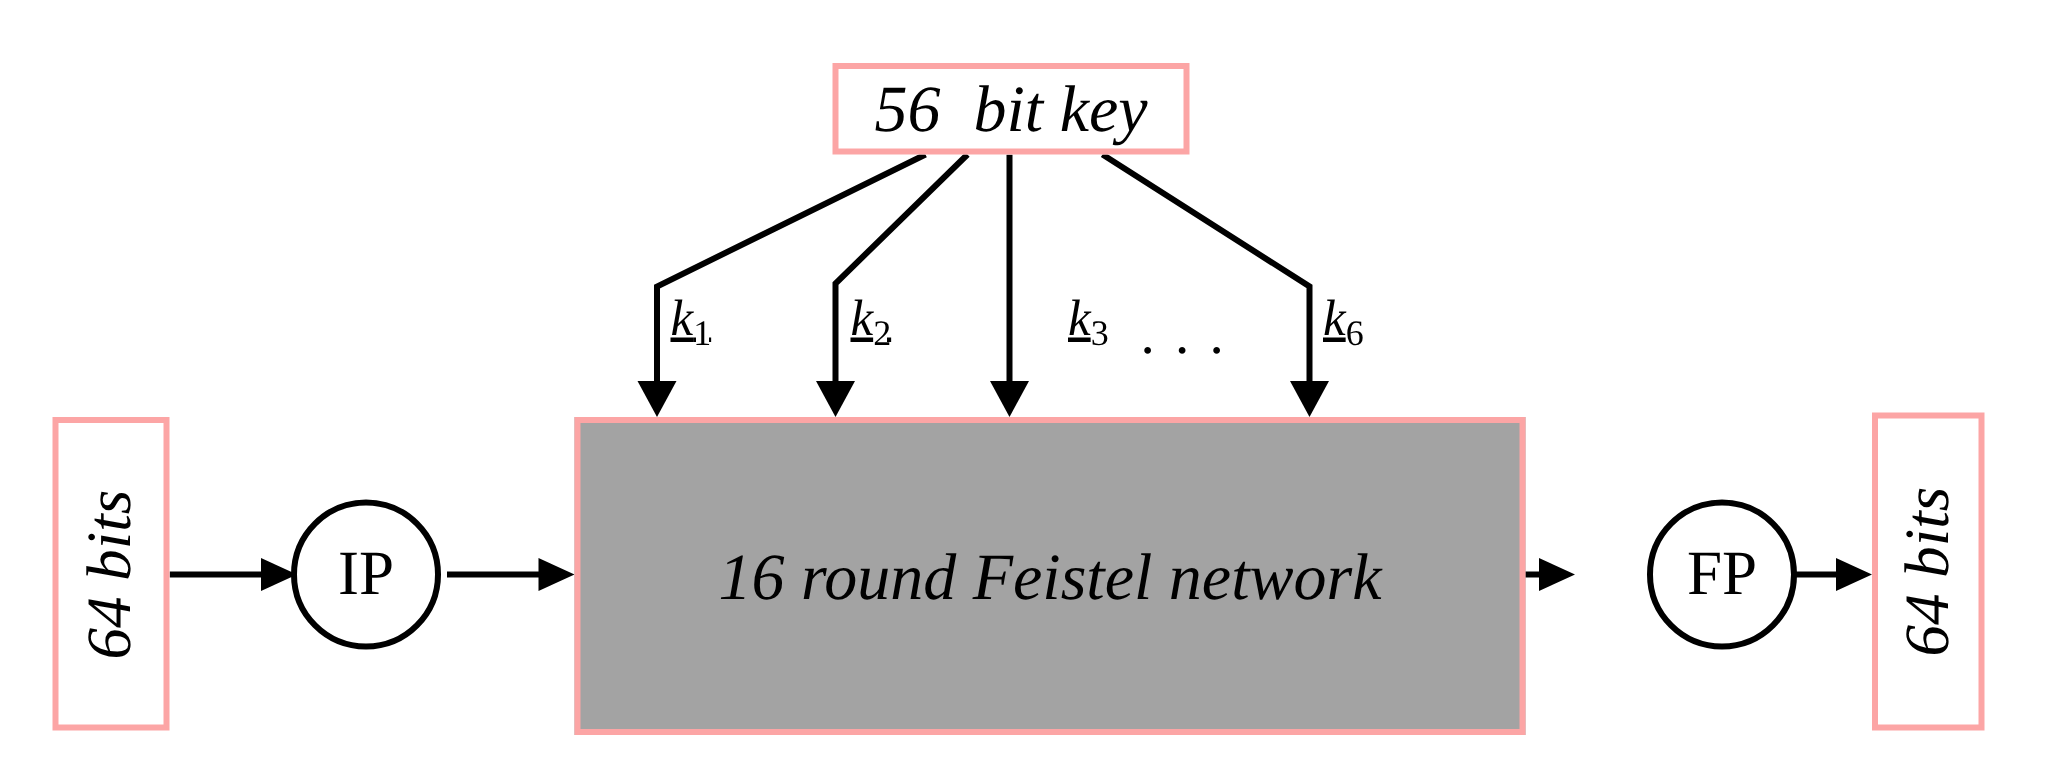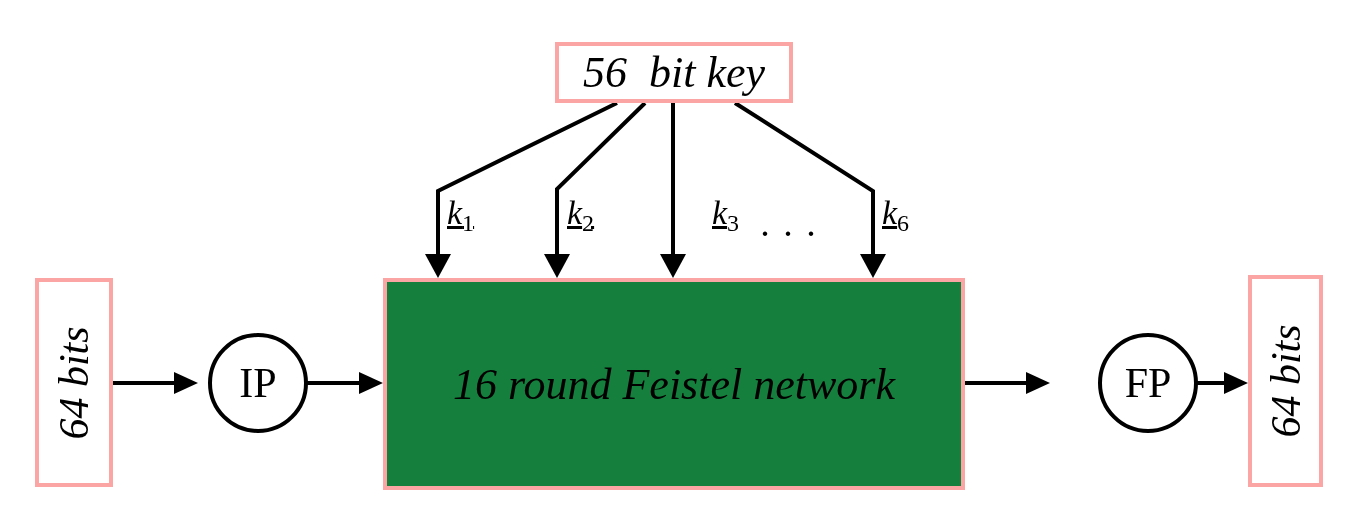--- a/index.html
+++ b/index.html
@@ -43,37 +43,37 @@
   }
   .bits-box .rot {
     transform: rotate(-90deg);
     white-space: nowrap;
     font-size: 42px;
   }
   #input-box  { left: 35px;   top: 278px; height: 209px; }
   #output-box { left: 1248px; top: 275px; height: 212px; width: 75px; }
   .feistel-box {
     left: 383px; top: 278px;
-    width: 582px; height: 212px;
-    background: #15803d;
+    width: 634px; height: 212px;
+    background: #a3a3a3;
     font-size: 44px;
   }
   .circle-node {
     position: absolute;
     box-sizing: border-box;
     width: 100px; height: 100px;
     border: 4px solid #000000;
     border-radius: 50%;
     background: #ffffff;
     display: flex;
     align-items: center;
     justify-content: center;
     font-size: 42px;
   }
-  #ip-node { left: 208px; top: 333px; }
+  #ip-node { left: 194px; top: 333px; }
   #fp-node { left: 1098px; top: 333px; }
   .k-label {
     position: absolute;
     font-style: italic;
     font-size: 34px;
     line-height: 1;
     white-space: nowrap;
     text-decoration: underline;
   }
   .k-label sub {

